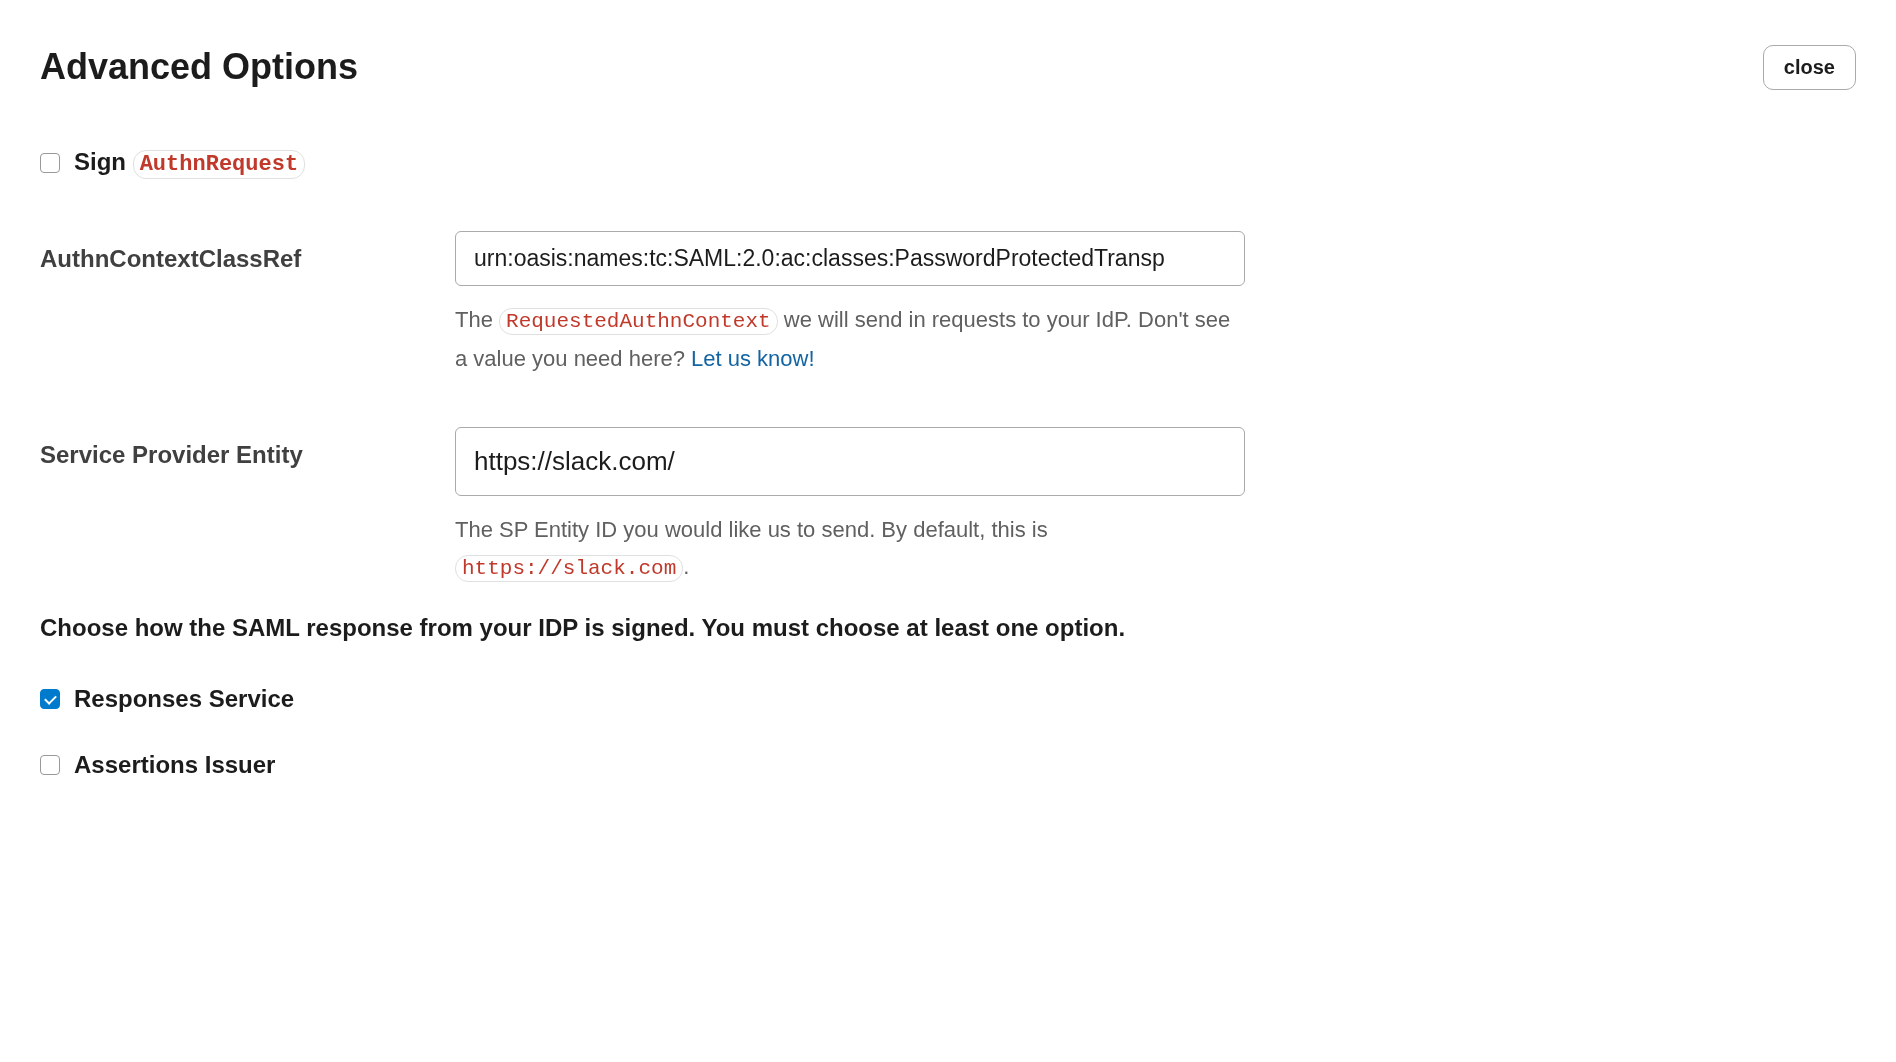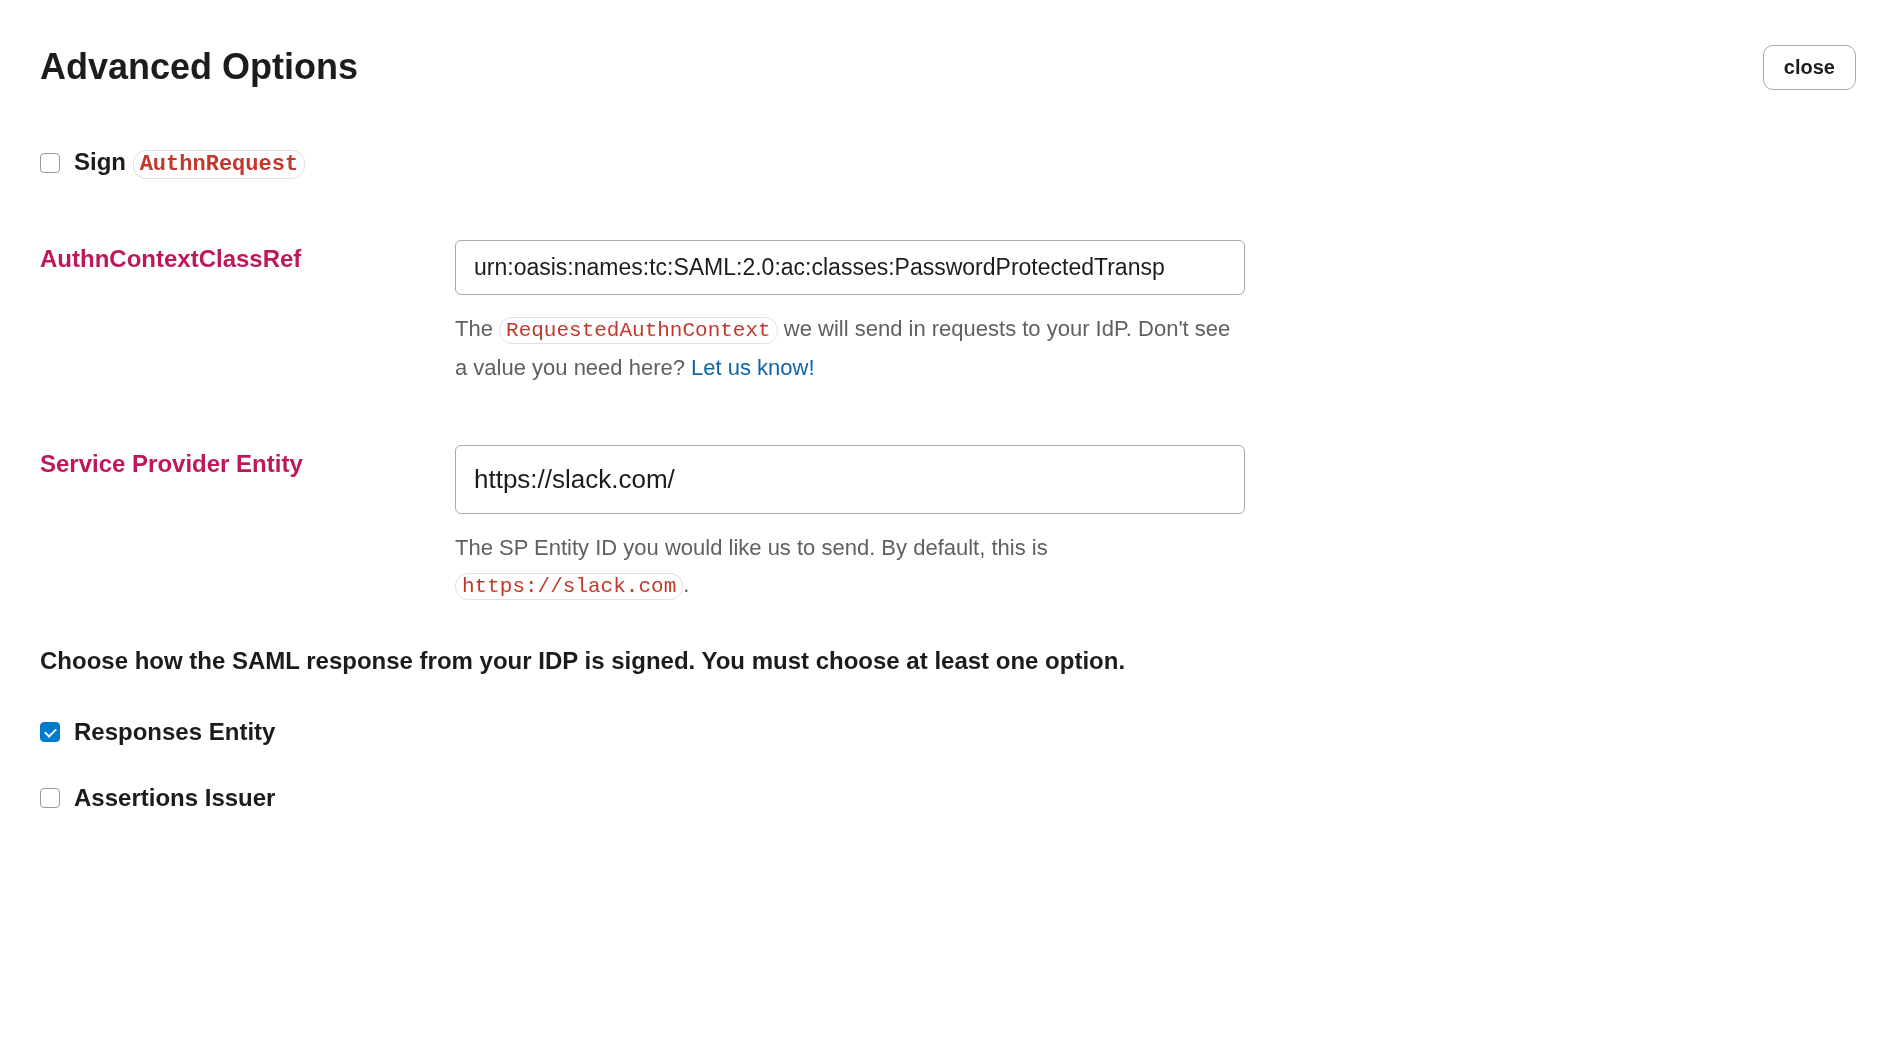--- a/index.html
+++ b/index.html
@@ -85,37 +85,36 @@
     .form-row {
       display: flex;
       align-items: flex-start;
       margin-top: 50px;
       margin-bottom: 20px;
     }
     .form-label {
       width: 415px;
       font-size: 24px;
       font-weight: 700;
-      color: #be185d;
+      color: #404040;
       padding-top: 10px;
       flex-shrink: 0;
     }
     .form-field-area {
       flex: 1;
       max-width: 790px;
     }
     .text-input {
       width: 100%;
       border: 1px solid #aaa;
       border-radius: 6px;
       padding: 13px 18px;
       font-size: 23px;
       color: #1d1c1d;
       font-family: inherit;
-      margin-top: 9px;
     }
     .text-input.spi {
       padding: 18px 18px;
       font-size: 26px;
     }
     .help-text {
       color: #616061;
       font-size: 22px;
       margin-top: 15px;
       line-height: 1.7;
@@ -127,21 +126,21 @@
     }
     .link {
       color: #1264a3;
       cursor: pointer;
       text-decoration: none;
     }
     .section-heading {
       font-size: 24px;
       font-weight: 700;
       color: #1d1c1d;
-      margin-top: 38px;
+      margin-top: 23px;
       margin-bottom: 35px;
     }
     .checkbox-row.secondary {
       margin-bottom: 30px;
     }
   </style>
 </head>
 <body>
 
 <div class="header">
@@ -173,19 +172,19 @@
     <div class="help-text">
       <span>The SP Entity ID you would like us to send. By default, this is </span><br><span class="code-inline">https://slack.com</span><span>.</span>
     </div>
   </div>
 </div>
 
 <div class="section-heading">Choose how the SAML response from your IDP is signed. You must choose at least one option.</div>
 
 <div class="checkbox-row secondary">
   <div class="checkbox checked"></div>
-  <label class="checkbox-label">Responses Entity</label>
+  <label class="checkbox-label">Responses Service</label>
 </div>
 
 <div class="checkbox-row secondary">
   <div class="checkbox"></div>
   <label class="checkbox-label">Assertions Issuer</label>
 </div>
 
 </body></html>

